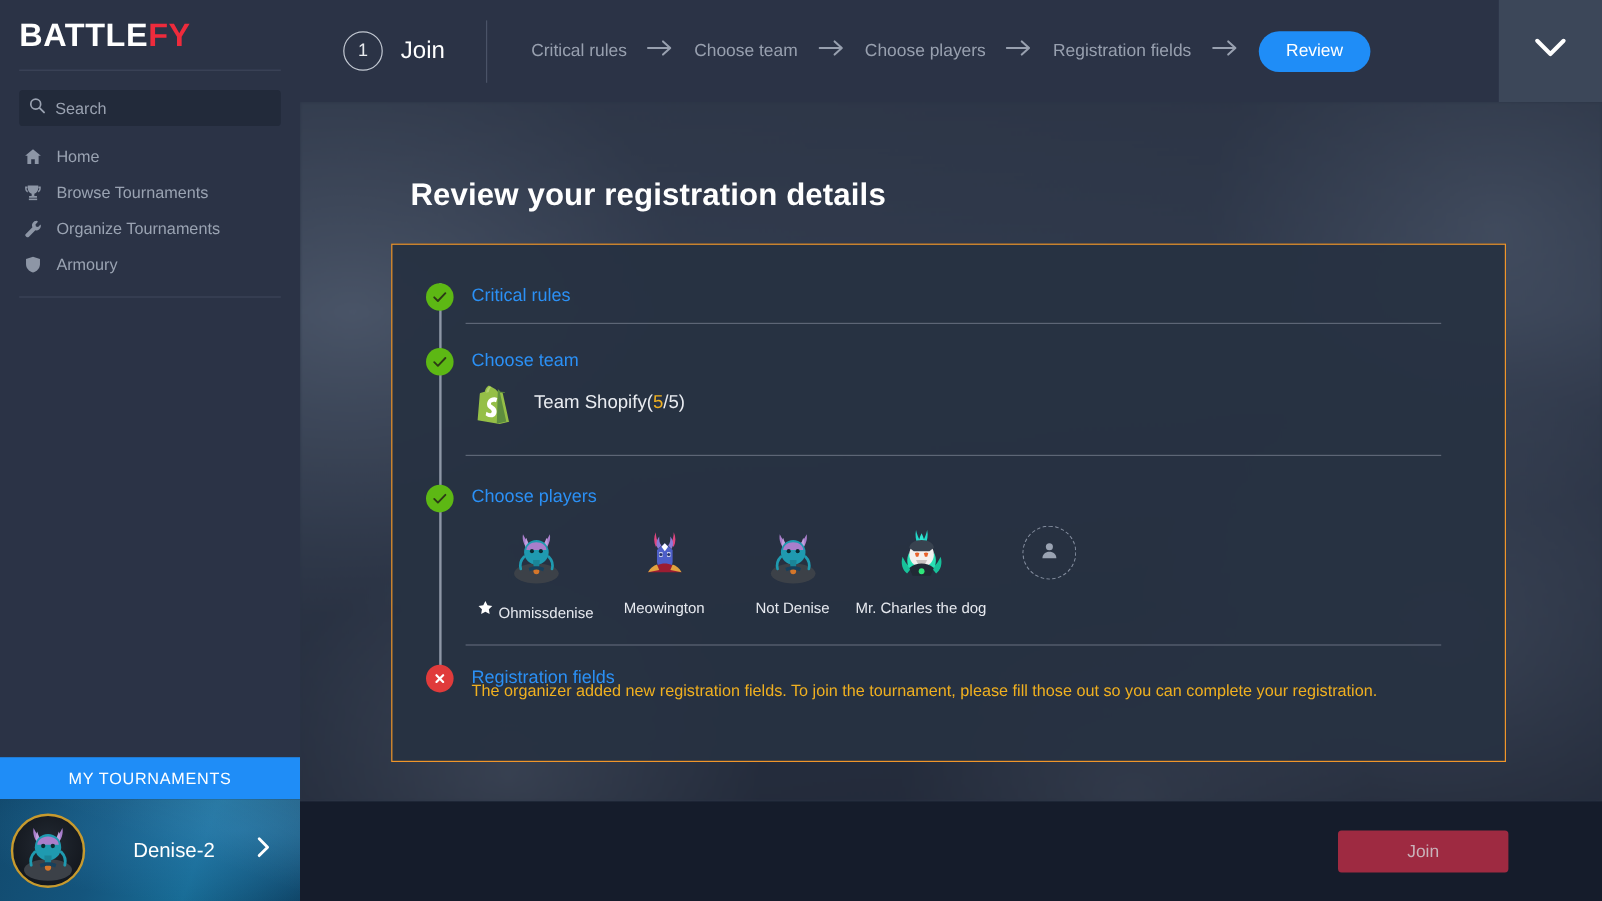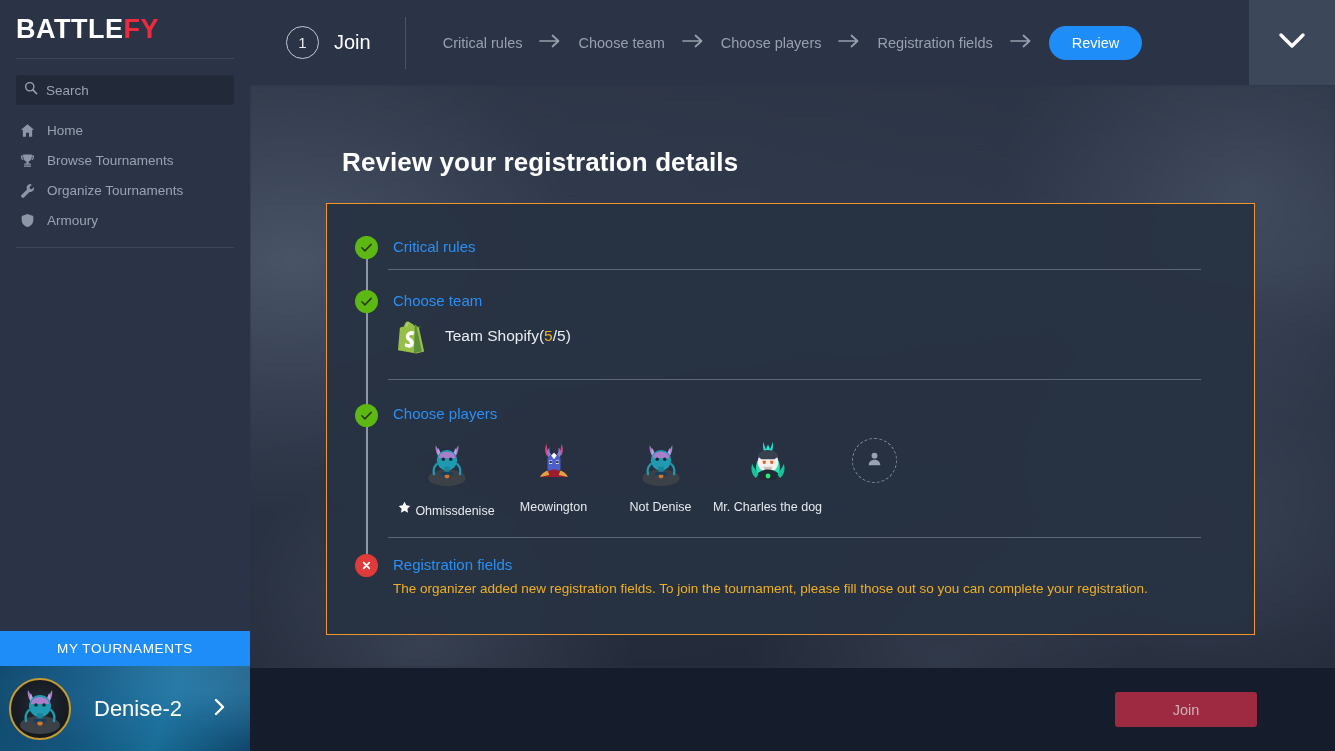--- a/index.html
+++ b/index.html
@@ -94,21 +94,21 @@
   #avatar-ring {
     position: relative; z-index: 2;
     width: 62px; height: 62px; margin-left: 9px;
     border-radius: 50%;
     border: 2px solid #c79a2e;
     background: radial-gradient(circle at 50% 42%, #232a33 0%, #14181f 72%, #0c0f14 100%);
     overflow: hidden; flex: none;
   }
   #profile-name {
     position: relative; z-index: 2;
-    color: #ffffff; font-size: 22px; margin-left: 23px;
+    color: #ffffff; font-size: 17px; margin-left: 40px;
   }
   #profile-chev {
     position: relative; z-index: 2;
     margin-left: auto; margin-right: 24px;
   }
 
   
   #header {
     position: absolute; left: 250px; top: 0;
     width: 1085px; height: 85px;
@@ -256,21 +256,21 @@
     padding-top: 2px;
   }
   #empty-circle {
     width: 45px; height: 45px; border-radius: 50%;
     border: 1px dashed #808a9b;
     display: flex; align-items: center; justify-content: center;
     cursor: pointer;
   }
 
   #reg-msg {
-    position: absolute; left: 66px; top: 377px;
+    position: absolute; left: 66px; top: 364px;
     color: #f0b020; font-size: 13.5px;
   }
 
   
   #footer {
     position: absolute; left: 250px; top: 668px;
     width: 1085px; height: 83px;
     background: #151c2b;
     display: flex; align-items: center;
     z-index: 20;

